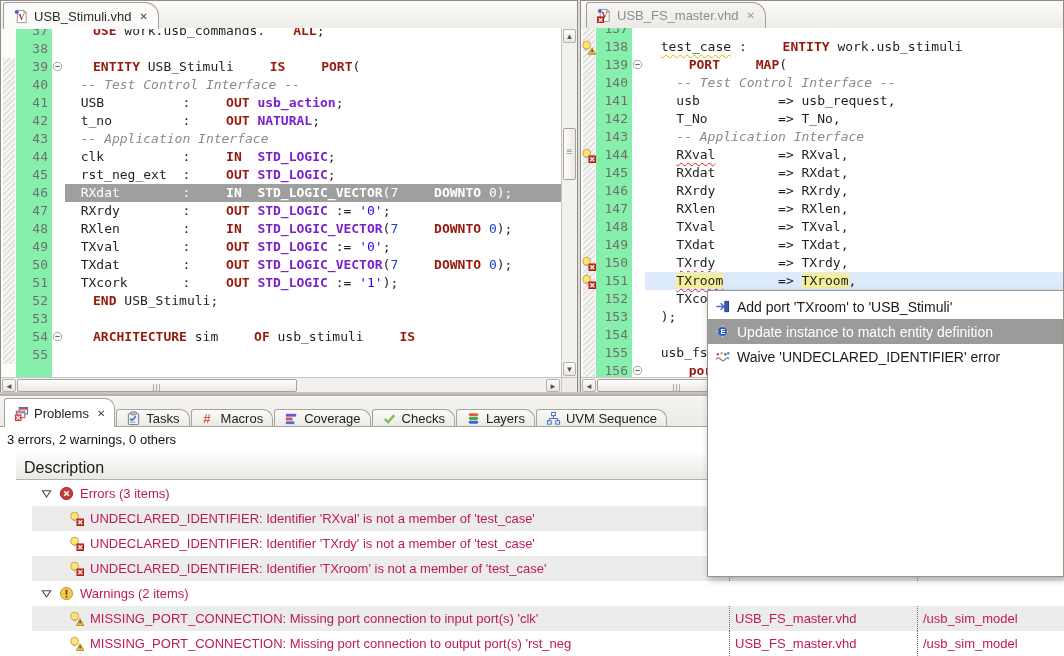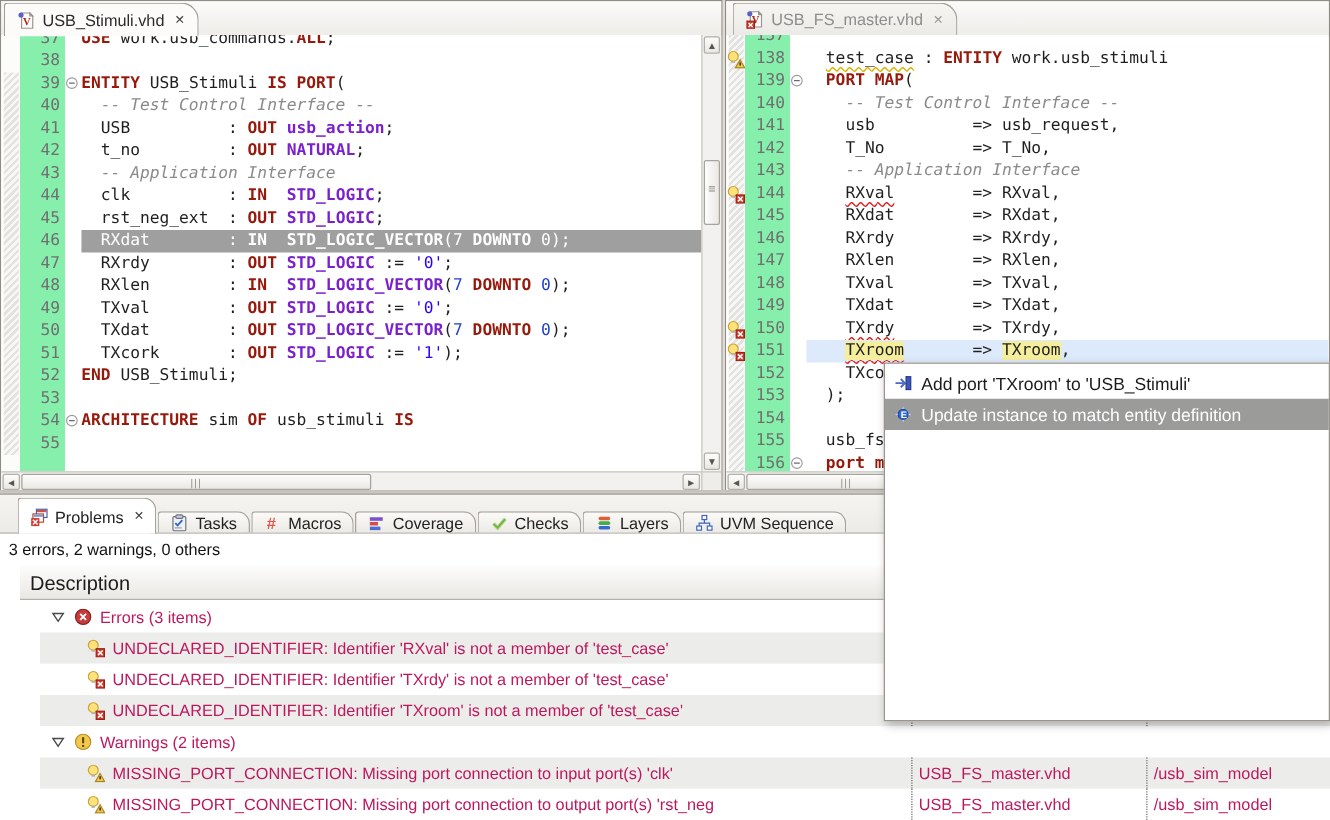--- a/index.html
+++ b/index.html
@@ -25,21 +25,21 @@
   .marker{position:absolute;left:0px;width:15px;height:15px;}
   .nums,.foldcol,.codecol{position:absolute;top:0;font:13px "DejaVu Sans Mono",monospace;line-height:18px;overflow:hidden;}
   .nums{left:15px;width:36px;color:#6f6f6f;text-align:right;padding-right:4px;box-sizing:border-box;background:#86efac;}
   .foldcol{left:51px;width:13px;}
   .codecol{left:64px;right:0;white-space:pre;}
   .ln{height:18px;position:relative;}
   .ln.sel{background:#9f9f9f;}
   .ln.sel .tk{color:#fff !important;}
   .ln.cur{background:#dceafb;}
   .tk{white-space:pre;}
-  .kw{color:#96190b;font-weight:bold;}
+  .kw{color:#96190b;font-weight:bold;margin-left:28px;}
   .ty{color:#7a21cd;font-weight:bold;}
   .nm{color:#1d40cf;}
   .lit{color:#2a00ff;}
   .cm{color:#8a8a8a;font-style:italic;}
   .pl{color:#1f1f1f;}
   .sq-r{text-decoration:underline wavy #e02020 1px;text-underline-offset:3px;}
   .sq-y{text-decoration:underline wavy #d8b400 1px;text-underline-offset:3px;}
   .hl-y{background:#f5ee9c;}
   .fold-ic{display:block;margin:3px auto 0;}
   
@@ -51,21 +51,21 @@
   .hscroll .sbtn{top:1px;bottom:1px;width:14px;}
   .sthumb{position:absolute;background:linear-gradient(90deg,#fdfdfc,#eae8e4);border:1px solid #a7a39d;border-radius:2px;box-sizing:border-box;}
   .hscroll .sthumb{top:1px;bottom:1px;background:linear-gradient(#fdfdfc,#eae8e4);}
   .sthumb.v::after{content:"≡";position:absolute;left:0;right:0;top:50%;margin-top:-8px;text-align:center;color:#8f8b85;font-size:10px;}
   .sthumb.h::after{content:"|||";position:absolute;left:0;right:0;top:0;text-align:center;color:#8f8b85;font-size:8px;line-height:13px;letter-spacing:1px;}
   .corner{position:absolute;right:0;bottom:0;width:16px;height:16px;background:#efedea;border-left:1px solid #c8c5c0;border-top:1px solid #c8c5c0;box-sizing:border-box;}
   
   #problems{position:absolute;left:0;top:394px;width:1064px;height:262px;background:#fff;
             border-top:2px solid #b5b1ab;box-sizing:border-box;}
   .ptabs{position:absolute;top:0;left:0;right:4px;height:31px;background:linear-gradient(#f6f4f1,#edebe7);
-         border-bottom:1px solid #a6a29c;display:flex;align-items:flex-end;padding-left:14px;box-sizing:border-box;}
+         border-bottom:1px solid #a6a29c;display:flex;align-items:flex-end;padding-left:4px;box-sizing:border-box;}
   .ptab{display:flex;align-items:center;gap:5px;padding:0 9px;height:17px;margin-right:1px;
         border:1px solid #a6a29c;border-bottom:none;border-radius:3px 10px 0 0;
         background:linear-gradient(#fbfaf8,#eceae5);font-size:13px;color:#222;white-space:nowrap;box-sizing:border-box;}
   .ptab.active{background:#fff;margin-bottom:-1px;height:29px;z-index:2;}
   .psummary{position:absolute;top:31px;left:0;right:0;height:24px;font-size:13px;color:#111;
             padding:5px 0 0 7px;box-sizing:border-box;background:#fff;}
   .phead{position:absolute;top:57px;left:0;right:0;height:27px;background:linear-gradient(#fcfcfb,#eae8e4);
          border-bottom:1px solid #b3afa9;box-sizing:border-box;font-size:16px;color:#1b1b1b;margin-left:16px;}
   .phead .hc{position:absolute;top:6px;}
   .hdrdiv{position:absolute;left:694px;top:4px;bottom:4px;width:1px;background:#cfccc6;}
@@ -499,13 +499,25 @@
     <div class="qitem selected">
       <span class="ic">
         <svg width="15" height="15" viewBox="0 0 16 16">
           <path d="M8 0l1.8 6.2L16 8l-6.2 1.8L8 16l-1.8-6.2L0 8l6.2-1.8z" fill="#ececef" stroke="#9090a8" stroke-width="0.6"></path>
           <circle cx="8" cy="8" r="4.2" fill="#2f6bd8" stroke="#1c4aa8"></circle>
           <text x="5.9" y="11" font-size="8" font-weight="bold" fill="#fff" font-family="sans-serif">E</text>
         </svg>
       </span>
       <span>Update instance to match entity definition</span>
     </div>
+    <div class="qitem">
+      <span class="ic">
+        <svg width="15" height="15" viewBox="0 0 16 16">
+          <path d="M1 11c2-2.2 3-2.2 5 0s3 2.2 5 0 3-2.2 4 0" fill="none" stroke="#8a8a8a" stroke-width="1.4"></path>
+          <circle cx="3" cy="5.5" r="1.3" fill="#d04040"></circle>
+          <circle cx="7" cy="4.5" r="1.3" fill="#e0a030"></circle>
+          <circle cx="11" cy="5.5" r="1.3" fill="#4060d0"></circle>
+          <circle cx="14.2" cy="4.5" r="1.3" fill="#40a050"></circle>
+        </svg>
+      </span>
+      <span>Waive 'UNDECLARED_IDENTIFIER' error</span>
+    </div>
   </div>
 
 </body></html>

